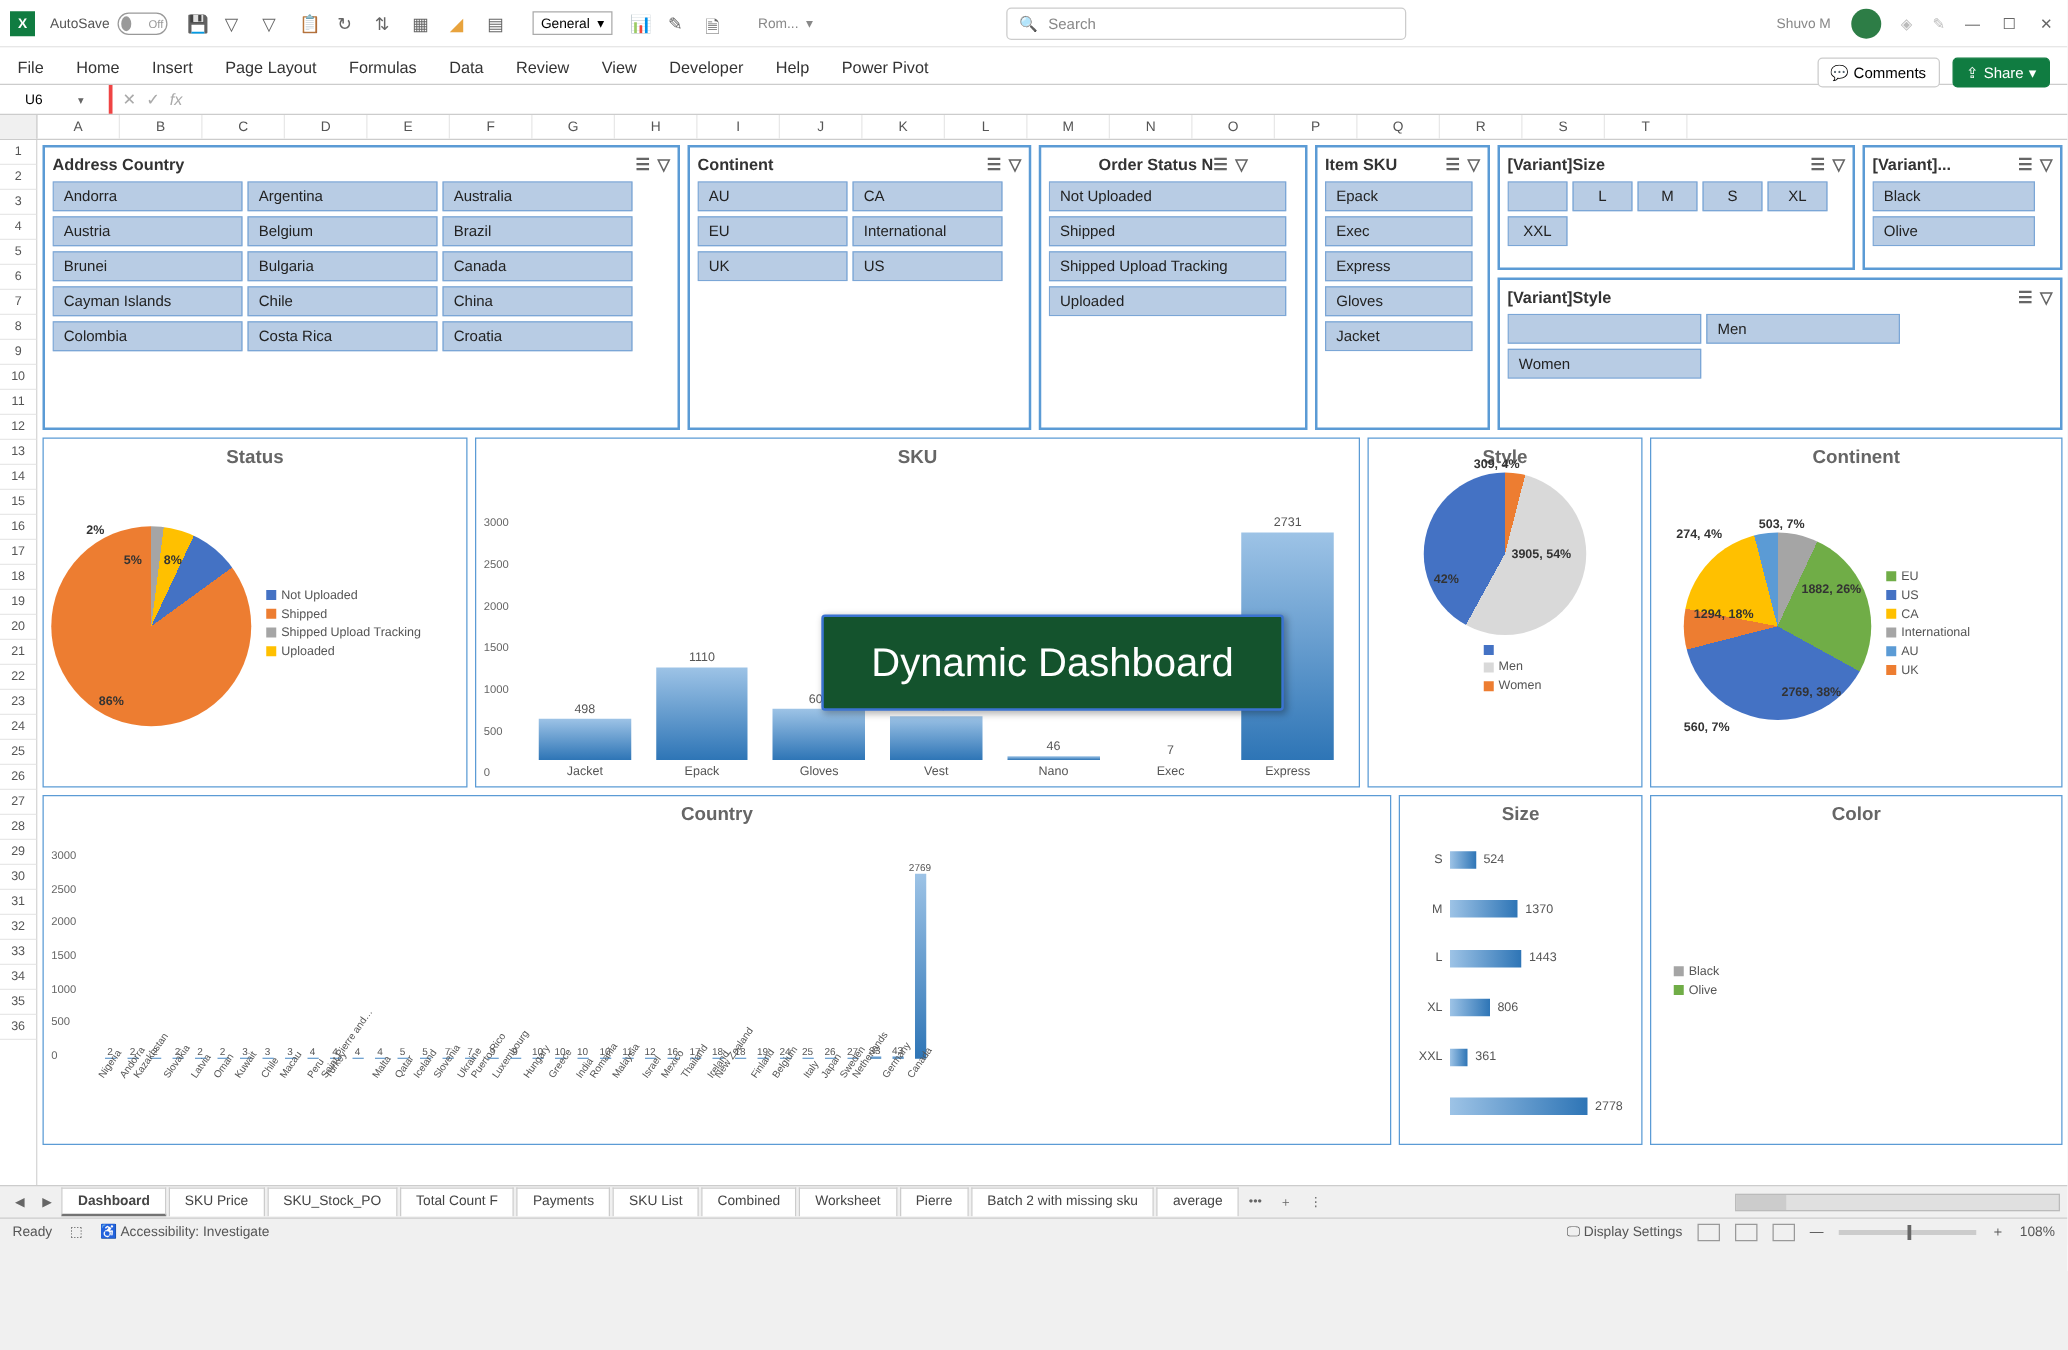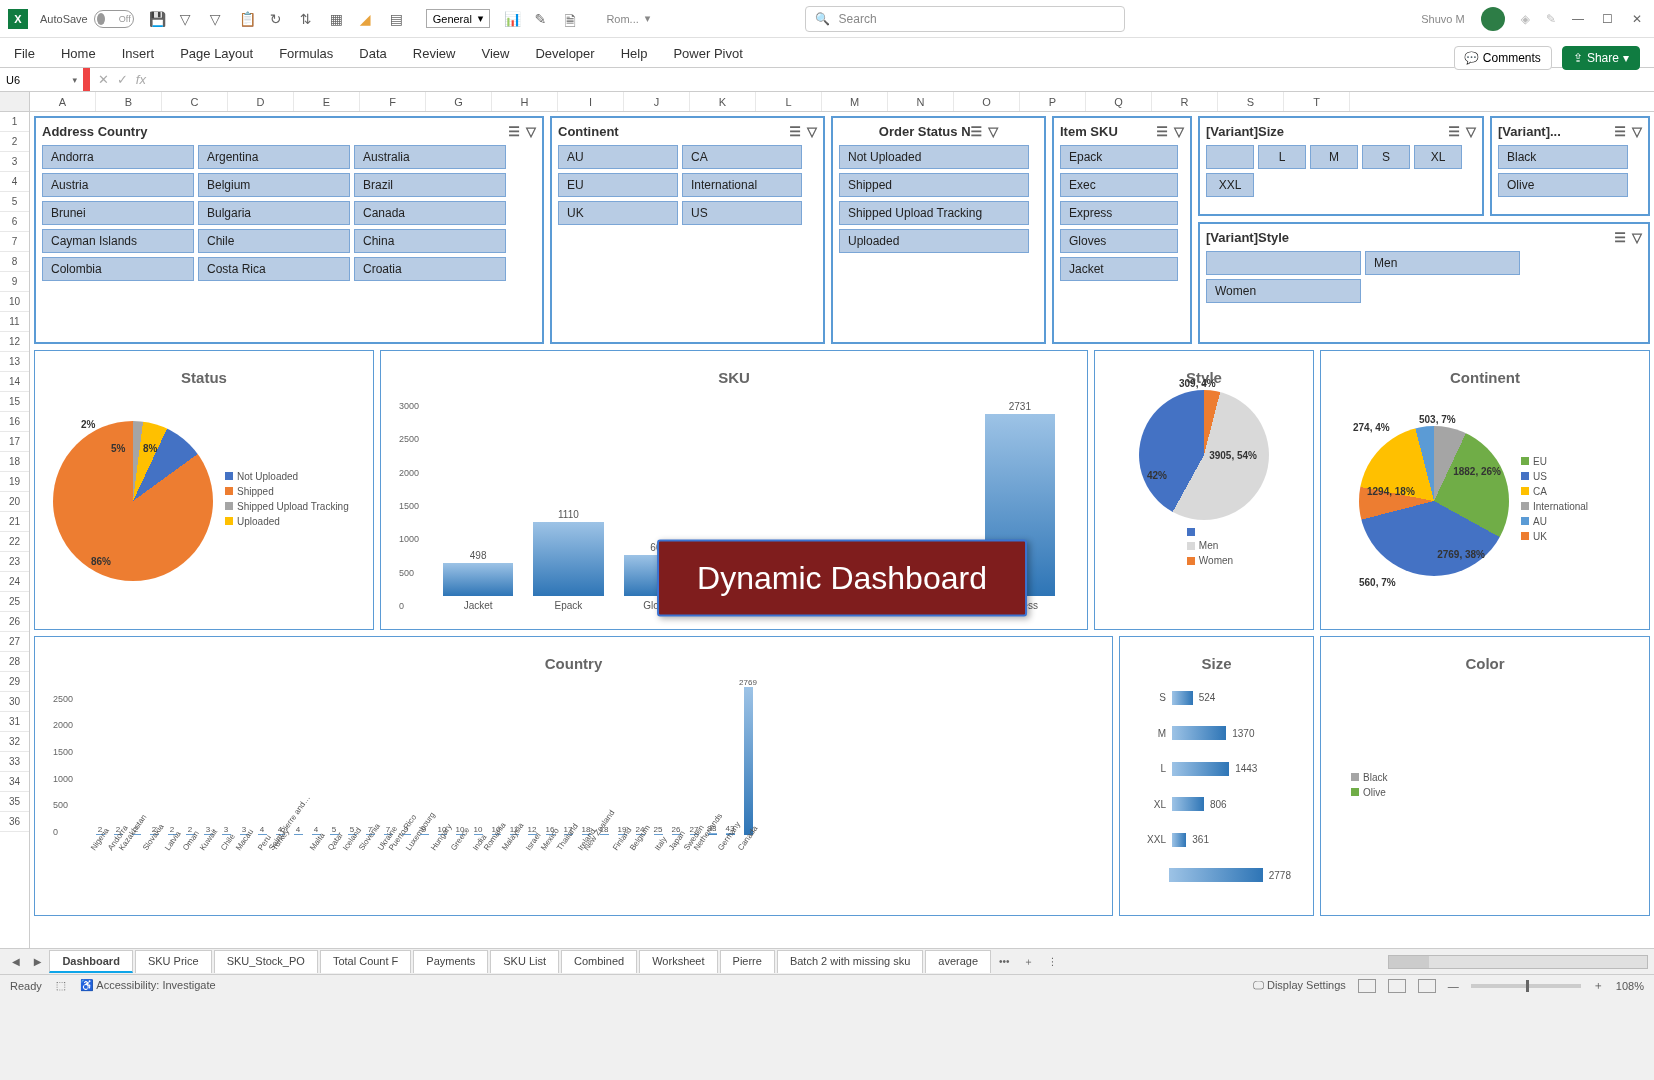--- a/index.html
+++ b/index.html
@@ -15,21 +15,21 @@
 .titlebar .search { margin: 0 auto; width: 320px; height: 26px; border: 1px solid #ccc; border-radius: 4px; display: flex; align-items: center; padding: 0 10px; color: #888; gap: 8px; }
 .titlebar .right { display: flex; align-items: center; gap: 16px; margin-left: auto; }
 .titlebar .avatar { width: 24px; height: 24px; border-radius: 50%; background: #2d7d46; }
 .titlebar .winbtn { width: 14px; height: 14px; color: #666; }
 .ribbon { height: 30px; background: #fff; display: flex; align-items: flex-end; padding: 0 14px; gap: 26px; font-size: 13px; color: #333; border-bottom: 1px solid #ccc; }
 .ribbon span { padding-bottom: 6px; cursor: pointer; }
 .commentshare { position: absolute; right: 14px; top: 46px; display: flex; gap: 10px; align-items: center; }
 .commentshare .btn { border: 1px solid #ccc; padding: 4px 10px; border-radius: 4px; font-size: 12px; background: #fff; }
 .commentshare .share { background: #107c41; color: #fff; border-color: #107c41; display: flex; align-items: center; gap: 4px; }
 .fxbar { height: 24px; background: #fff; display: flex; align-items: center; border-bottom: 1px solid #ccc; }
-.fxbar .namebox { width: 90px; border-right: 7px solid #ef4444; padding: 0 6px; height: 100%; display: flex; align-items: center; font-size: 11px; }
+.fxbar .namebox { width: 90px; border-right: 3px solid #ef4444; padding: 0 20px; height: 100%; display: flex; align-items: center; font-size: 11px; }
 .fxbar .namebox::after { content: '▾'; margin-left: auto; font-size: 9px; color: #666; }
 .fxbar .fxbtns { padding: 0 8px; color: #aaa; display: flex; gap: 8px; font-size: 13px; }
 .fxbar .formula { flex: 1; padding: 0 6px; }
 .colheaders { height: 20px; background: #fff; display: flex; border-bottom: 1px solid #ccc; }
 .colheaders .corner { width: 30px; border-right: 1px solid #ccc; background: #f0f0f0; }
 .colheaders .ch { width: 66px; text-align: center; font-size: 11px; color: #555; border-right: 1px solid #e8e8e8; line-height: 20px; }
 .mainarea { display: flex; height: 836px; }
 .rowheaders { width: 30px; background: #fff; border-right: 1px solid #ccc; }
 .rowheaders .rh { height: 20px; text-align: center; font-size: 10px; color: #555; border-bottom: 1px solid #e8e8e8; line-height: 20px; }
 .sheet { flex: 1; background: #fff; position: relative; padding: 4px; }
@@ -52,21 +52,21 @@
 .sl-right-top { display: flex; gap: 6px; height: 100px; }
 .sl-size { flex: 1; }
 .sl-size .slicer-item { width: 48px; text-align: center; }
 .sl-color { width: 160px; }
 .sl-color .slicer-item { width: 130px; }
 .sl-style { height: 122px; }
 .sl-style .slicer-item { width: 155px; }
 
 .chart-row1 { display: flex; gap: 6px; margin-top: 6px; height: 280px; }
 .chart-row2 { display: flex; gap: 6px; margin-top: 6px; height: 280px; }
-.chart { border: 1px solid #5b9bd5; background: #fff; padding: 18px; display: flex; flex-direction: column; }
+.chart { border: 1px solid #5b9bd5; background: #fff; padding: 6px; display: flex; flex-direction: column; }
 .chart-title { text-align: center; font-weight: 600; font-size: 15px; color: #666; margin-bottom: 4px; }
 .c-status { width: 340px; }
 .c-sku { flex: 1; }
 .c-style { width: 220px; }
 .c-continent { width: 330px; }
 .c-country { flex: 1; }
 .c-size { width: 195px; }
 .c-color2 { width: 330px; }
 .pie-area { flex: 1; display: flex; align-items: center; }
 .pie { width: 160px; height: 160px; border-radius: 50%; position: relative; flex-shrink: 0; }
@@ -85,26 +85,26 @@
 .bar-h .lab { width: 24px; text-align: right; color: #555; }
 .bar-h .b { height: 14px; background: linear-gradient(to right, #9dc3e6, #2e75b6); }
 .bar-h .vl { color: #555; }
 .country-bars { flex: 1; display: flex; align-items: flex-end; padding: 4px 4px 0 38px; position: relative; overflow: hidden; }
 .country-bars .ylabel { position: absolute; left: 0; font-size: 9px; color: #666; }
 .cbar { display: flex; flex-direction: column; align-items: center; width: 18px; }
 .cbar .b { width: 9px; background: linear-gradient(to top, #2e75b6, #9dc3e6); }
 .cbar .vl { font-size: 8px; color: #555; }
 .cbar .cat { font-size: 8px; color: #555; transform: rotate(-55deg); transform-origin: top left; white-space: nowrap; margin-top: 12px; margin-left: 4px; height: 50px; }
 
-.overlay { position: absolute; top: 50%; left: 50%; transform: translate(-50%, -50%); background: #7f1d1d; color: #fff; font-size: 32px; padding: 18px 38px; border: 2px solid #3b73d1; border-radius: 3px; box-shadow: 2px 2px 6px rgba(0,0,0,0.3); z-index: 100; margin-top: 48px; }
+.overlay { position: absolute; top: 50%; left: 50%; transform: translate(-50%, -50%); background: #14532d; color: #fff; font-size: 32px; padding: 18px 38px; border: 2px solid #3b73d1; border-radius: 3px; box-shadow: 2px 2px 6px rgba(0,0,0,0.3); z-index: 100; }
 
 .sheettabs { height: 26px; background: #f0f0f0; display: flex; align-items: center; border-top: 1px solid #ccc; padding: 0 6px; gap: 2px; }
 .sheettabs .nav { color: #666; padding: 0 6px; font-size: 10px; }
 .sheettabs .tab { background: #fff; border: 1px solid #ccc; border-bottom: none; padding: 4px 12px; font-size: 11px; color: #444; cursor: pointer; }
-.sheettabs .tab.active { border-bottom: 2px solid #0ea5e9; font-weight: 600; }
+.sheettabs .tab.active { border-bottom: 2px solid #737373; font-weight: 600; }
 .sheettabs .scroll { margin-left: auto; height: 14px; width: 260px; background: #e0e0e0; border: 1px solid #bbb; position: relative; }
 .sheettabs .scroll .thumb { position: absolute; left: 0; width: 40px; height: 100%; background: #ccc; }
 
 .statusbar { height: 22px; background: #f0f0f0; display: flex; align-items: center; padding: 0 10px; font-size: 11px; color: #555; border-top: 1px solid #ccc; gap: 14px; }
 .statusbar .right { margin-left: auto; display: flex; align-items: center; gap: 12px; }
 .statusbar .viewbtn { width: 18px; height: 14px; border: 1px solid #999; }
 .statusbar .zslider { width: 110px; height: 4px; background: #ccc; position: relative; }
 .statusbar .zslider::before { content: ''; position: absolute; left: 50%; top: -4px; width: 3px; height: 12px; background: #666; }
 </style>
 </head>

